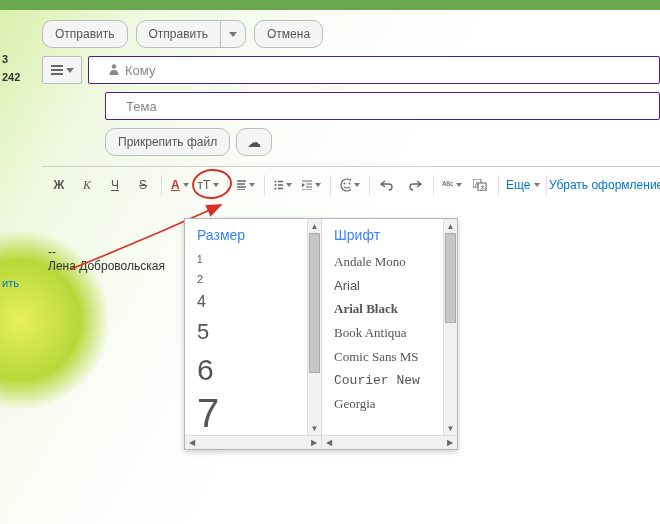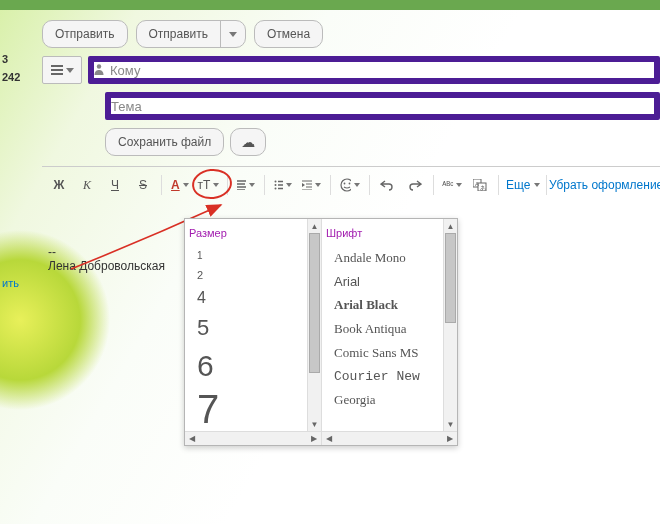--- a/index.html
+++ b/index.html
@@ -13,42 +13,42 @@
 .btn.split .caret{padding:0 8px;border-left:1px solid #bbb;height:100%;display:flex;align-items:center}
 .down{display:inline-block;width:0;height:0;border-left:4px solid transparent;border-right:4px solid transparent;border-top:5px solid #777}
 .leftcol{position:absolute;left:0;top:50px;width:30px;font-size:11px;color:#07c}
 .leftcol div{padding:3px 2px}
 .leftcol .b{font-weight:bold;color:#333}
 .compose{position:absolute;left:42px;top:60px;right:0;top:56px}
 .row{display:flex;gap:6px;margin-bottom:8px;align-items:center}
 .iconbtn{width:40px;height:28px;background:#f5f5f5;border:1px solid #bbb;border-radius:2px;display:flex;align-items:center;justify-content:center;gap:3px}
 .lines{display:flex;flex-direction:column;gap:2px}
 .lines span{display:block;width:12px;height:2px;background:#666}
-.field{flex:1;height:28px;border:6px solid #4c1d95;border-radius:2px;display:flex;align-items:center;padding:0 0;color:#888;background:#fff;min-width:0}
+.field{flex:1;height:28px;border:1px solid #4c1d95;border-radius:2px;display:flex;align-items:center;padding:0 20px;color:#888;background:#fff;min-width:0}
 .field .person{margin-right:6px}
 .field.subject{margin-left:63px}
 .attachrow{margin-left:63px;margin-bottom:10px}
 .fmt{display:flex;align-items:center;border-top:1px solid #ccc;padding:6px 0 0 4px;gap:2px;flex-wrap:nowrap;white-space:nowrap}
 .fbtn{min-width:26px;height:24px;display:inline-flex;align-items:center;justify-content:center;font-size:12px;color:#555;cursor:pointer;padding:0 4px;position:relative}
 .fbtn .down{margin-left:3px;border-left-width:3px;border-right-width:3px;border-top-width:4px}
 .sep{width:1px;height:20px;background:#ddd;margin:0 3px}
 .bold{font-weight:bold;font-style:normal}
 .ital{font-style:italic;font-family:serif}
 .uline{text-decoration:underline}
 .strike{text-decoration:line-through}
 .colorA{color:#c0392b;font-weight:bold;text-decoration:underline;text-decoration-color:#c0392b}
 .circle{position:absolute;border:2px solid #d93025;border-radius:50%;width:40px;height:30px;left:-3px;top:-4px;pointer-events:none;transform:rotate(-6deg)}
 .link{color:#07c;cursor:pointer}
 .body{padding:8px 6px;position:relative;font-size:12px;color:#333}
 .sig{margin-top:40px}
 svg.arrow{position:absolute;left:24px;top:2px;width:180px;height:80px;pointer-events:none}
 .dropdown{position:absolute;left:184px;top:218px;display:flex;background:#fff;border:1px solid #b5b5b5;box-shadow:0 2px 6px rgba(0,0,0,0.2)}
 .col{width:136px;position:relative;padding-bottom:14px}
 .col2{border-left:1px solid #ddd}
-.colhdr{font-size:11px;color:#a21caf;padding:8px 4px 6px;border-bottom:1px solid transparent}
+.colhdr{font-size:14px;color:#3b82f6;padding:8px 12px 6px;border-bottom:1px solid transparent}
 .optlist{max-height:200px;overflow:hidden;position:relative;padding-right:14px}
 .opt{padding:4px 12px;color:#555;cursor:pointer;white-space:nowrap}
 .opt.s1{font-size:10px}
 .opt.s2{font-size:11px}
 .opt.s3{font-size:12px}
 .opt.s4{font-size:16px}
 .opt.s5{font-size:22px}
 .opt.s6{font-size:30px}
 .opt.s7{font-size:40px;line-height:0.9}
 .scroll{position:absolute;right:0;top:0;bottom:14px;width:14px;background:#f1f1f1;border-left:1px solid #ddd}
@@ -101,21 +101,21 @@
       </span>
       <span>Кому</span>
     </div>
   </div>
   <div class="row">
     <div class="field subject">
       <span>Тема</span>
     </div>
   </div>
   <div class="row attachrow">
-    <div class="btn">Сохранить файл</div>
+    <div class="btn">Прикрепить файл</div>
     <div class="btn" style="width:36px;padding:0">
         <span class="cloud">☁</span>
       </div>
   </div>
 
   <div class="fmt">
     <div class="fbtn bold">Ж</div>
     <div class="fbtn ital">К</div>
     <div class="fbtn uline">Ч</div>
     <div class="fbtn strike">S</div>

